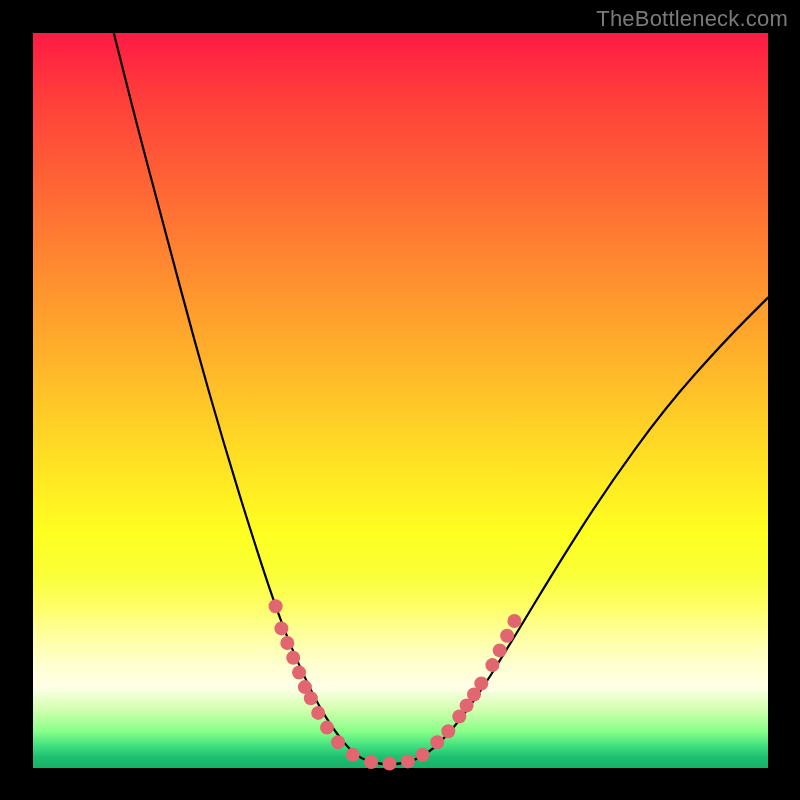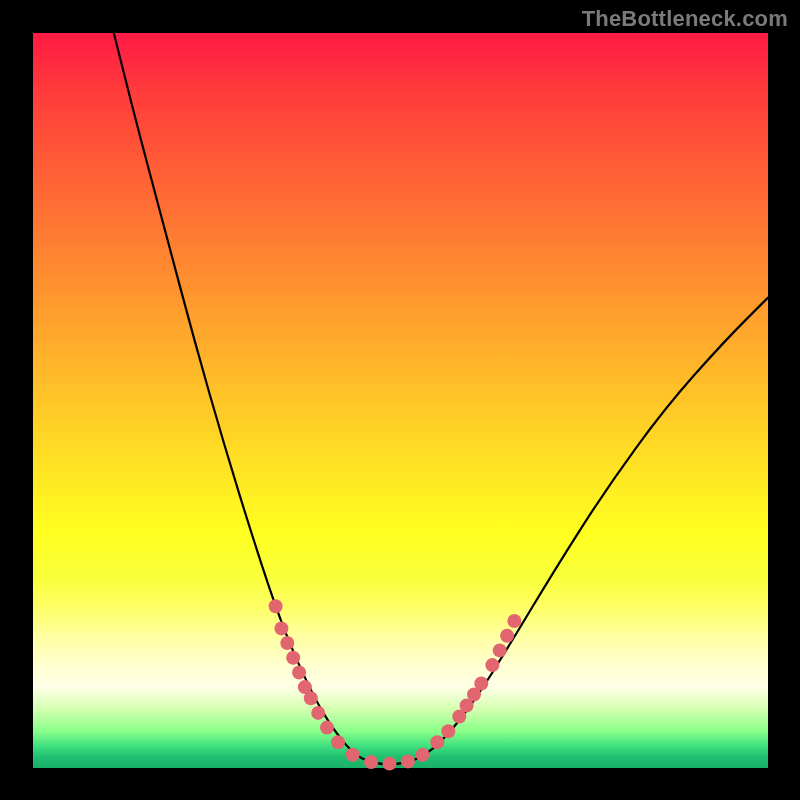--- a/index.html
+++ b/index.html
@@ -44,21 +44,21 @@
       #1ec070 98.5%,
       #18b068 100%
     );
   }
   .watermark {
     position: absolute;
     top: 6px;
     right: 12px;
     color: #7a7a7a;
     font-size: 22px;
-    font-weight: 700;
+    font-weight: 400;
     letter-spacing: 0.2px;
   }
   svg.curve {
     position: absolute;
     top: 0; left: 0;
     width: 735px;
     height: 735px;
     overflow: visible;
   }
   svg.curve path {

